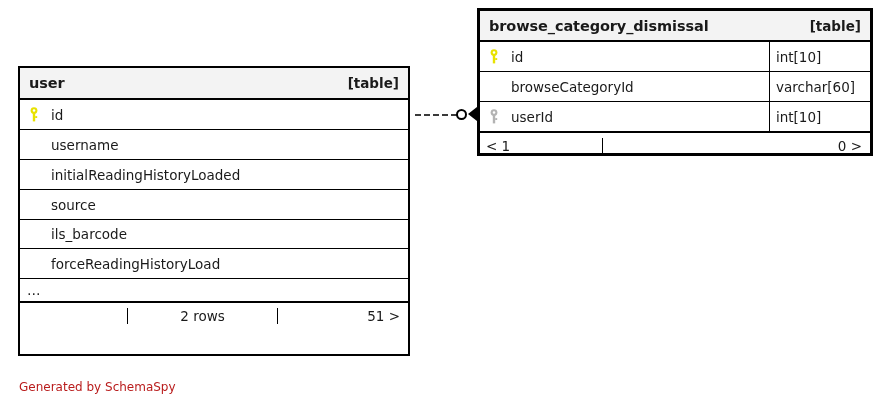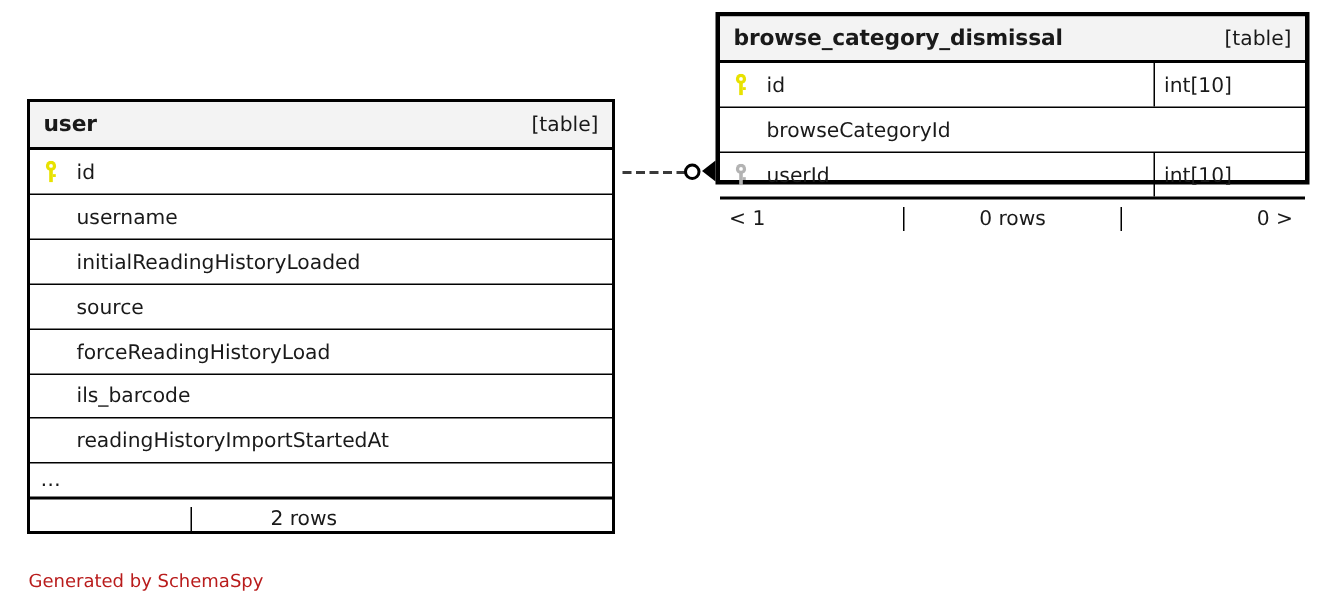--- a/index.html
+++ b/index.html
@@ -46,21 +46,21 @@
     padding: 0 9px;
     justify-content: space-between;
   }
   .hdr .tname {
     font-weight: bold;
     font-size: 14.5px;
     letter-spacing: -0.1px;
   }
   .hdr .ttag {
     font-size: 13.5px;
-    font-weight: normal;
+    font-weight: bold;
     color: #1a1a1a;
   }
 
   .col-name {
     flex: 1 1 auto;
     display: flex;
     align-items: center;
     padding-left: 9px;
     font-size: 13.5px;
     min-width: 0;
@@ -185,52 +185,47 @@
       </div>
     </div>
 
     <div class="erow" style="height:30px;">
       <div class="col-name">
         <span class="keyslot"></span>
         <span class="colname-text">source</span>
       </div>
     </div>
 
+    <div class="erow" style="height:29px;">
+      <div class="col-name">
+        <span class="keyslot"></span>
+        <span class="colname-text">ils_barcode</span>
+      </div>
+    </div>
+
     <div class="erow" style="height:30px;">
       <div class="col-name">
         <span class="keyslot"></span>
         <span class="colname-text">forceReadingHistoryLoad</span>
       </div>
     </div>
 
-    <div class="erow" style="height:29px;">
-      <div class="col-name">
-        <span class="keyslot"></span>
-        <span class="colname-text">ils_barcode</span>
-      </div>
-    </div>
-
-    <div class="erow" style="height:30px;">
-      <div class="col-name">
-        <span class="keyslot"></span>
-        <span class="colname-text">readingHistoryImportStartedAt</span>
-      </div>
-    </div>
 
     <div class="erow" style="height:23px;">
       <div class="ellipsis-row">…</div>
     </div>
 
     <div class="erow foot" style="height:26px;">
       <div class="fcell f-left" style="width:107px;"></div>
       <div class="fcell f-center" style="width:150px;">2 rows</div>
+      <div class="fcell f-right" style="flex:1 1 auto;">51 &gt;</div>
     </div>
   </div>
 
-  <div class="entity thick" style="left:477px; top:8px; width:396px; height:115px;">
+  <div class="entity thick" style="left:477px; top:8px; width:396px; height:148px;">
 
     <div class="erow hdr" style="height:31px;">
       <span class="tname">browse_category_dismissal</span>
       <span class="ttag">[table]</span>
     </div>
 
     <div class="erow" style="height:30px;">
       <div class="col-name">
         <span class="keyslot">
           <svg width="10" height="15" viewBox="0 0 10 15" aria-hidden="true">
@@ -243,40 +238,40 @@
         <span class="colname-text">id</span>
       </div>
       <div class="col-type" style="width:101px;">int[10]</div>
     </div>
 
     <div class="erow" style="height:30px;">
       <div class="col-name">
         <span class="keyslot"></span>
         <span class="colname-text">browseCategoryId</span>
       </div>
+      <div class="col-type" style="width:101px;">varchar[60]</div>
     </div>
 
     <div class="erow" style="height:30px;text-align:center;">
       <div class="col-name">
         <span class="keyslot">
           <svg width="10" height="15" viewBox="0 0 10 15" aria-hidden="true">
             <circle cx="5" cy="3.6" r="3.4" fill="#b3b3b3"></circle>
             <circle cx="5" cy="3.6" r="1.25" fill="#ffffff"></circle>
             <rect x="3.8" y="6.2" width="2.4" height="8.2" fill="#b3b3b3"></rect>
             <rect x="6.2" y="9.1" width="2.0" height="1.9" fill="#b3b3b3"></rect>
           </svg>
         </span>
         <span class="colname-text">userId</span>
       </div>
       <div class="col-type" style="width:101px;">int[10]</div>
     </div>
 
     <div class="erow foot" style="height:26px;">
       <div class="fcell f-left" style="width:122px;">&lt; 1</div>
-      <div class="fcell f-center" style="width:145px;">0 rows</div>
       <div class="fcell f-right" style="flex:1 1 auto;">0 &gt;</div>
     </div>
   </div>
 
   <div class="connector" style="left:410px; top:100px; width:72px; height:28px;">
     <div class="dashline" style="left:5px; top:14px; width:42px;"></div>
     <div class="opt-circle" style="left:46px; top:8.5px;"></div>
     <div class="arrow-head" style="left:58px; top:7px;"></div>
   </div>
 

